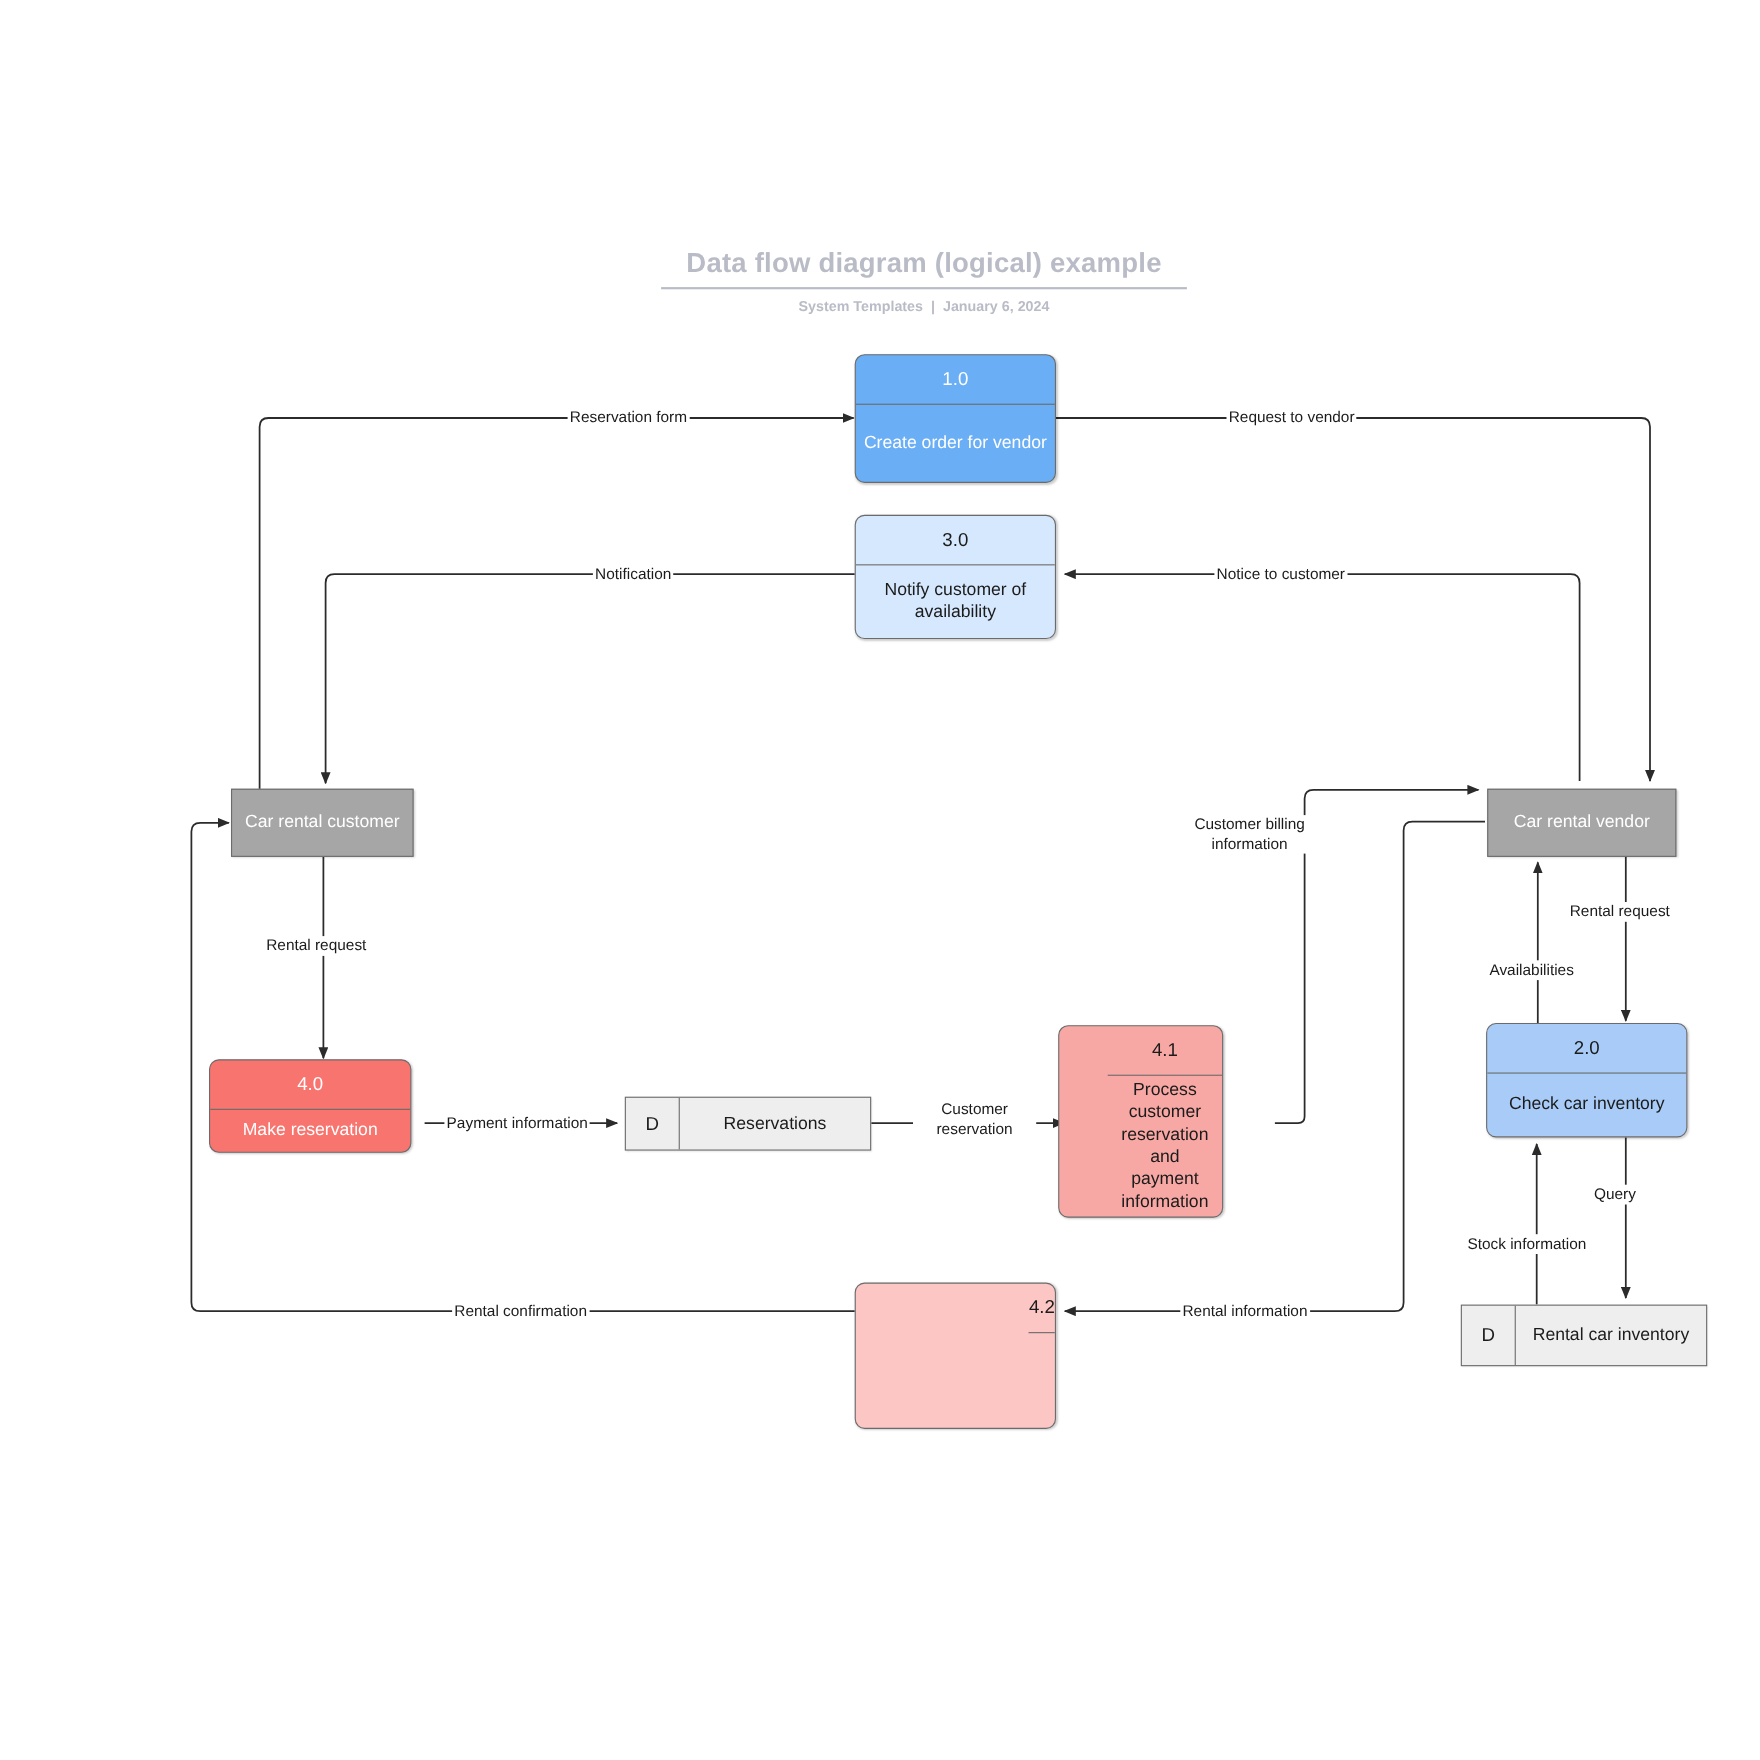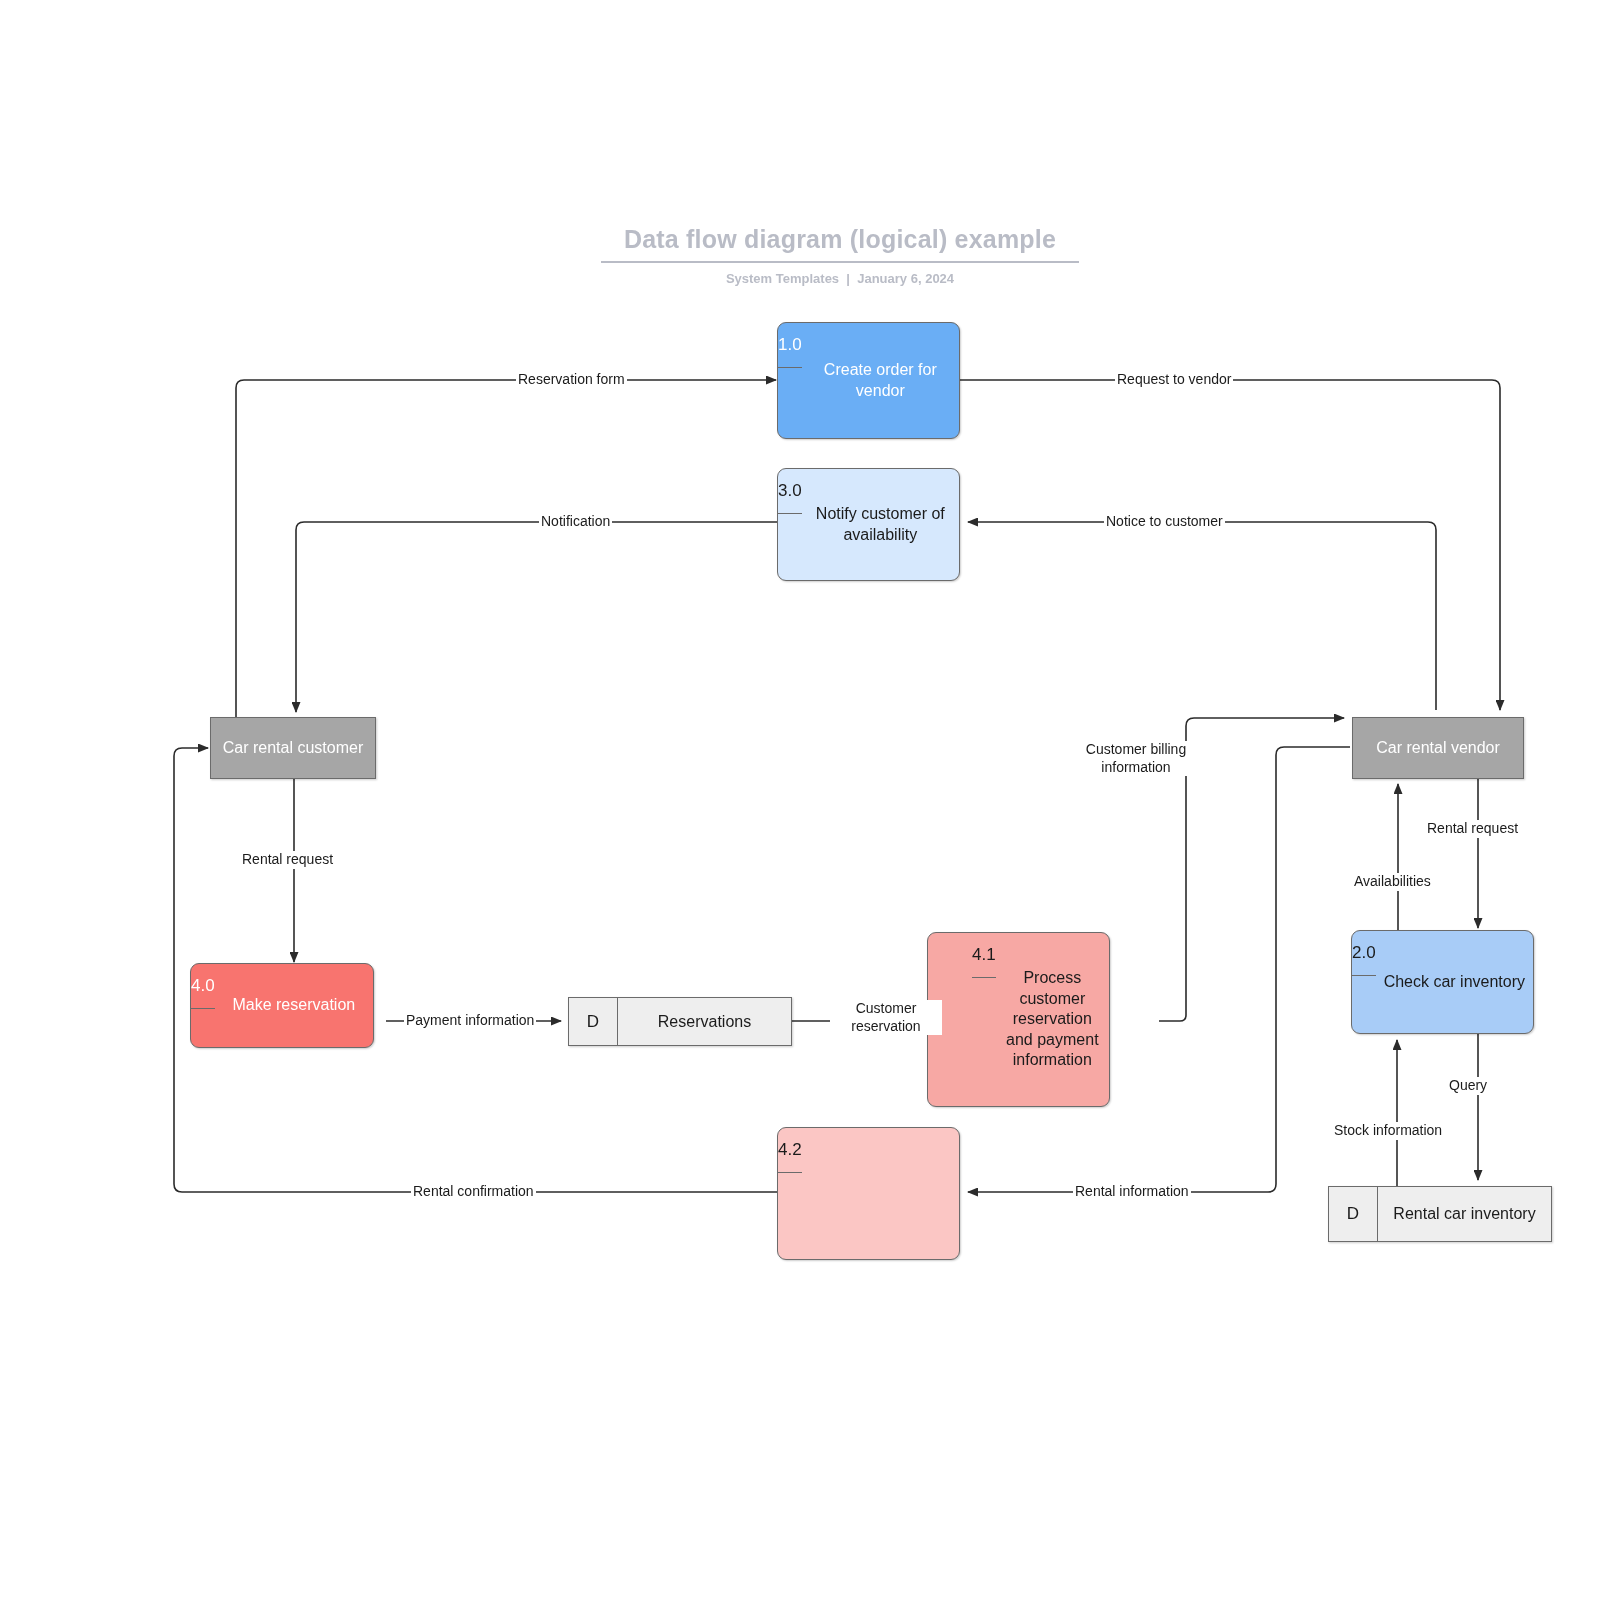--- a/index.html
+++ b/index.html
@@ -9,21 +9,21 @@
 
   .hdr{position:absolute;left:0;top:225px;width:1600px;text-align:center;}
   .hdr-title{font-size:25px;font-weight:bold;color:#b9bcc6;letter-spacing:.2px;}
   .hdr-rule{width:478px;height:2px;background:#b9bcc6;margin:7px auto 0 auto;}
   .hdr-sub{margin-top:8px;font-size:13px;font-weight:bold;color:#b9bcc6;}
 
   .node{position:absolute;box-sizing:border-box;}
 
   
   .proc{border:1px solid #6b6b6b;border-radius:9px;overflow:hidden;
-        box-shadow:1px 1px 2px rgba(0,0,0,.20);display:flex;}
+        box-shadow:1px 1px 2px rgba(0,0,0,.20);display:flex;flex-direction:column;}
   .proc .num{height:44px;display:flex;align-items:center;justify-content:center;
              font-size:17px;border-bottom:1px solid #6b6b6b;}
   .proc .body{flex:1;display:flex;align-items:center;justify-content:center;
               text-align:center;font-size:16px;line-height:1.28;padding:2px 7px;}
 
   .p-blue{background:#6aaef5;} .p-blue .num,.p-blue .body{color:#ffffff;}
   .p-lblue{background:#d6e8fd;} .p-lblue .num,.p-lblue .body{color:#1b1b1b;}
   .p-mblue{background:#a8ccf7;} .p-mblue .num,.p-mblue .body{color:#1b1b1b;}
   .p-red{background:#f8746f;} .p-red .num,.p-red .body{color:#ffffff;}
   .p-pink{background:#f7a8a4;} .p-pink .num,.p-pink .body{color:#1b1b1b;}
@@ -113,26 +113,26 @@
   <div class="node proc p-mblue" style="left:1311px;top:930px;width:183px;height:104px;">
     <div class="num">2.0</div>
     <div class="body">Check car inventory</div>
   </div>
 
   <div class="node proc p-red" style="left:150px;top:963px;width:184px;height:85px;">
     <div class="num">4.0</div>
     <div class="body">Make reservation</div>
   </div>
 
-  <div class="node proc p-pink" style="left:887px;top:932px;width:183px;height:175px;padding-left:44px;">
+  <div class="node proc p-pink" style="left:922px;top:932px;width:150px;height:175px;padding-left:44px;">
     <div class="num">4.1</div>
     <div class="body">Process customer reservation and payment information</div>
   </div>
 
-  <div class="node proc p-pink2" style="left:737px;top:1127px;width:183px;height:133px;">
+  <div class="node proc p-pink2" style="left:737px;top:1166px;width:183px;height:133px;align-items:flex-end;">
     <div class="num">4.2</div>
   </div>
 
   <div class="node entity" style="left:170px;top:717px;width:166px;height:62px;">
     <span>Car rental customer</span>
   </div>
 
   <div class="node entity" style="left:1312px;top:717px;width:172px;height:62px;">
     <span>Car rental vendor</span>
   </div>

